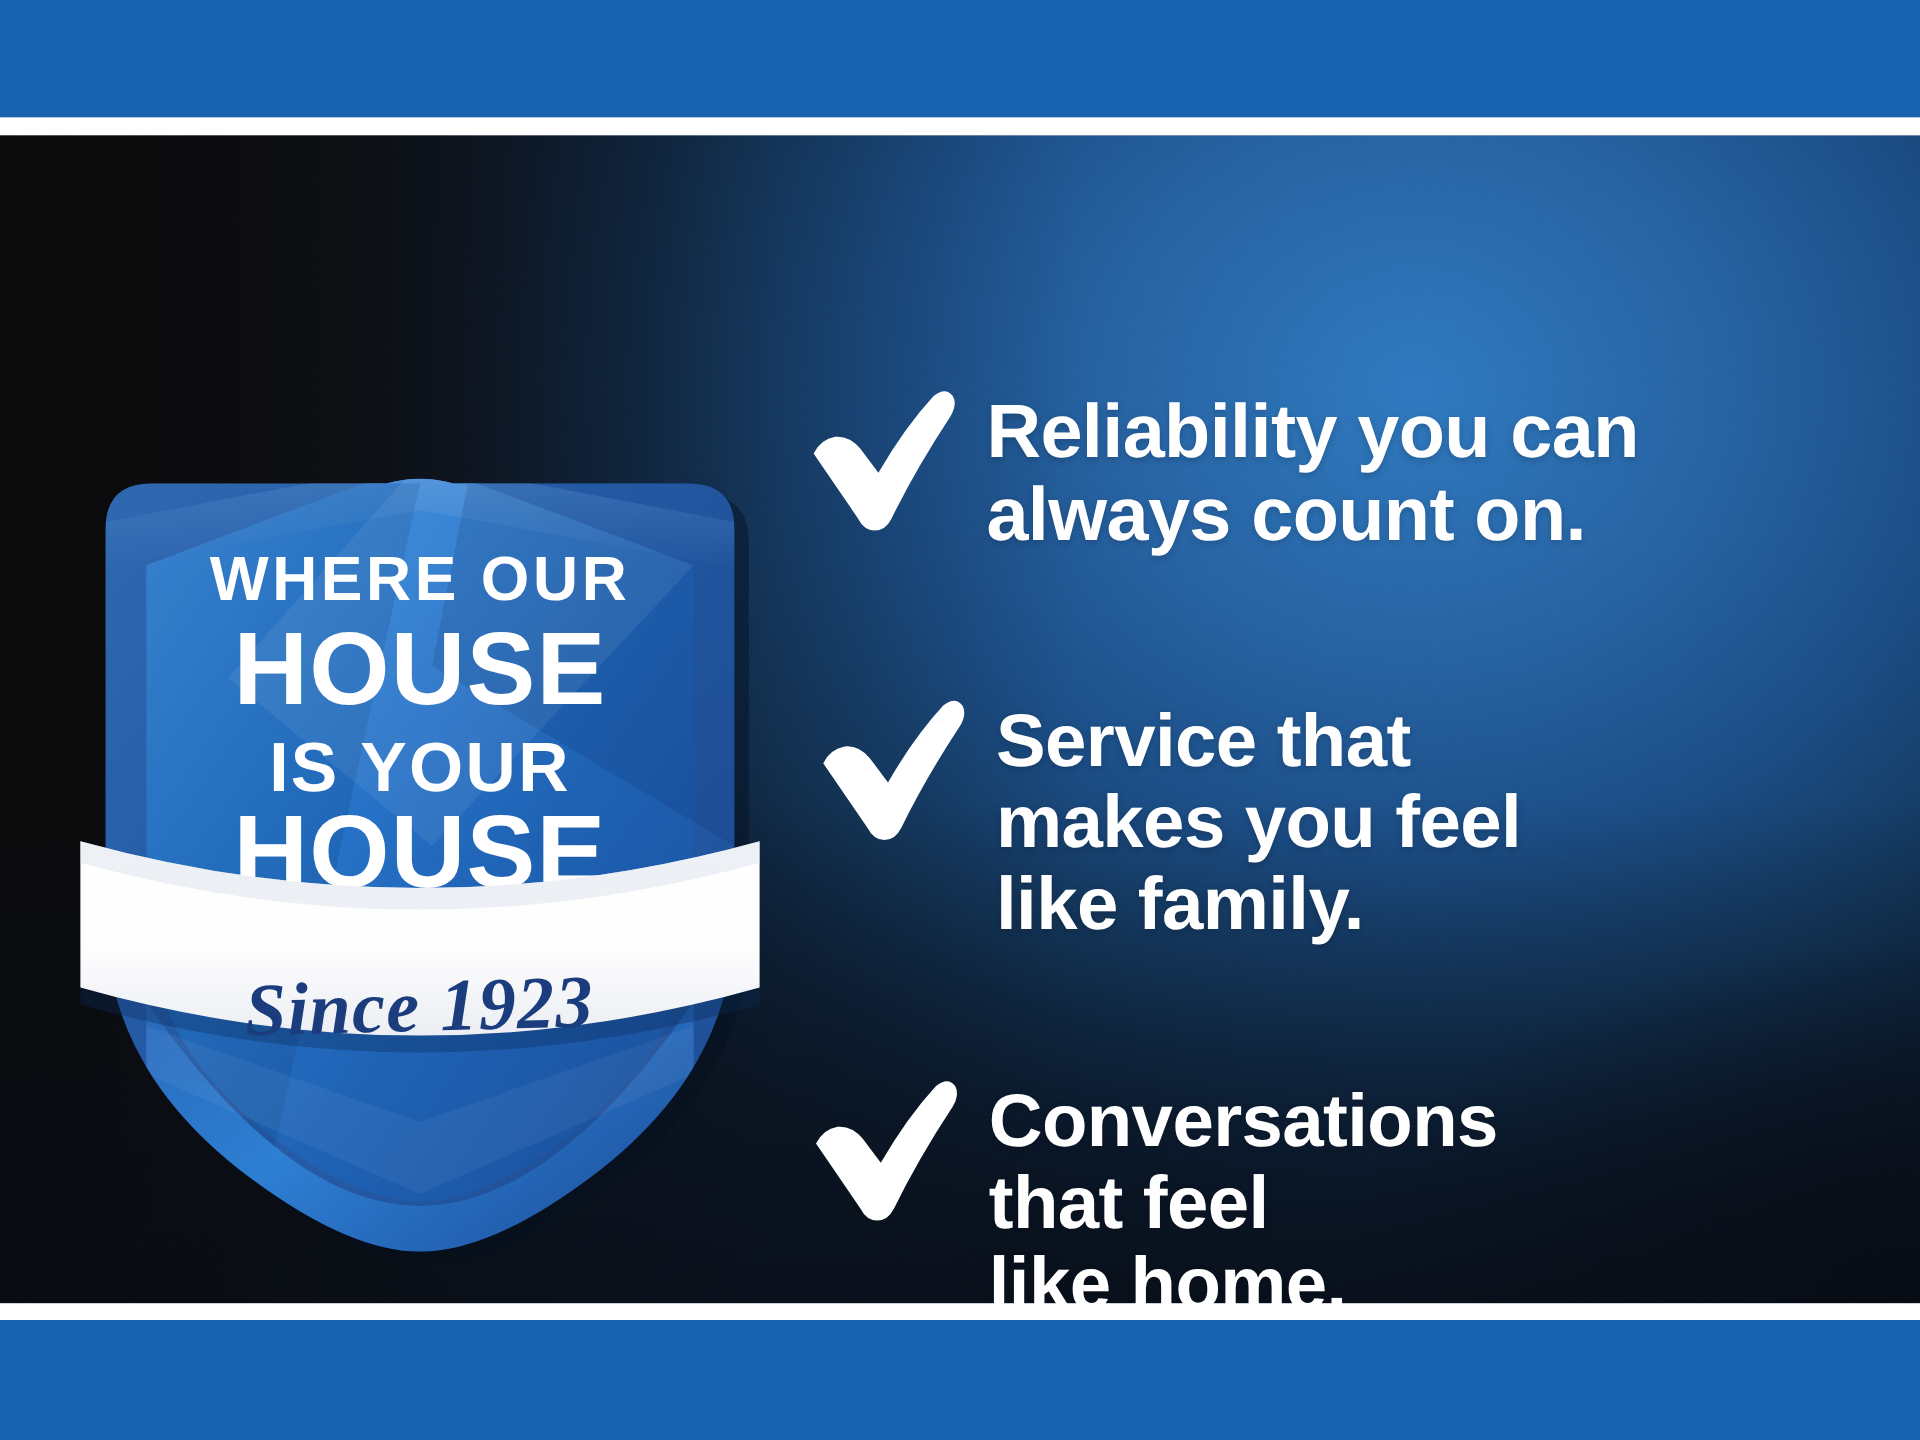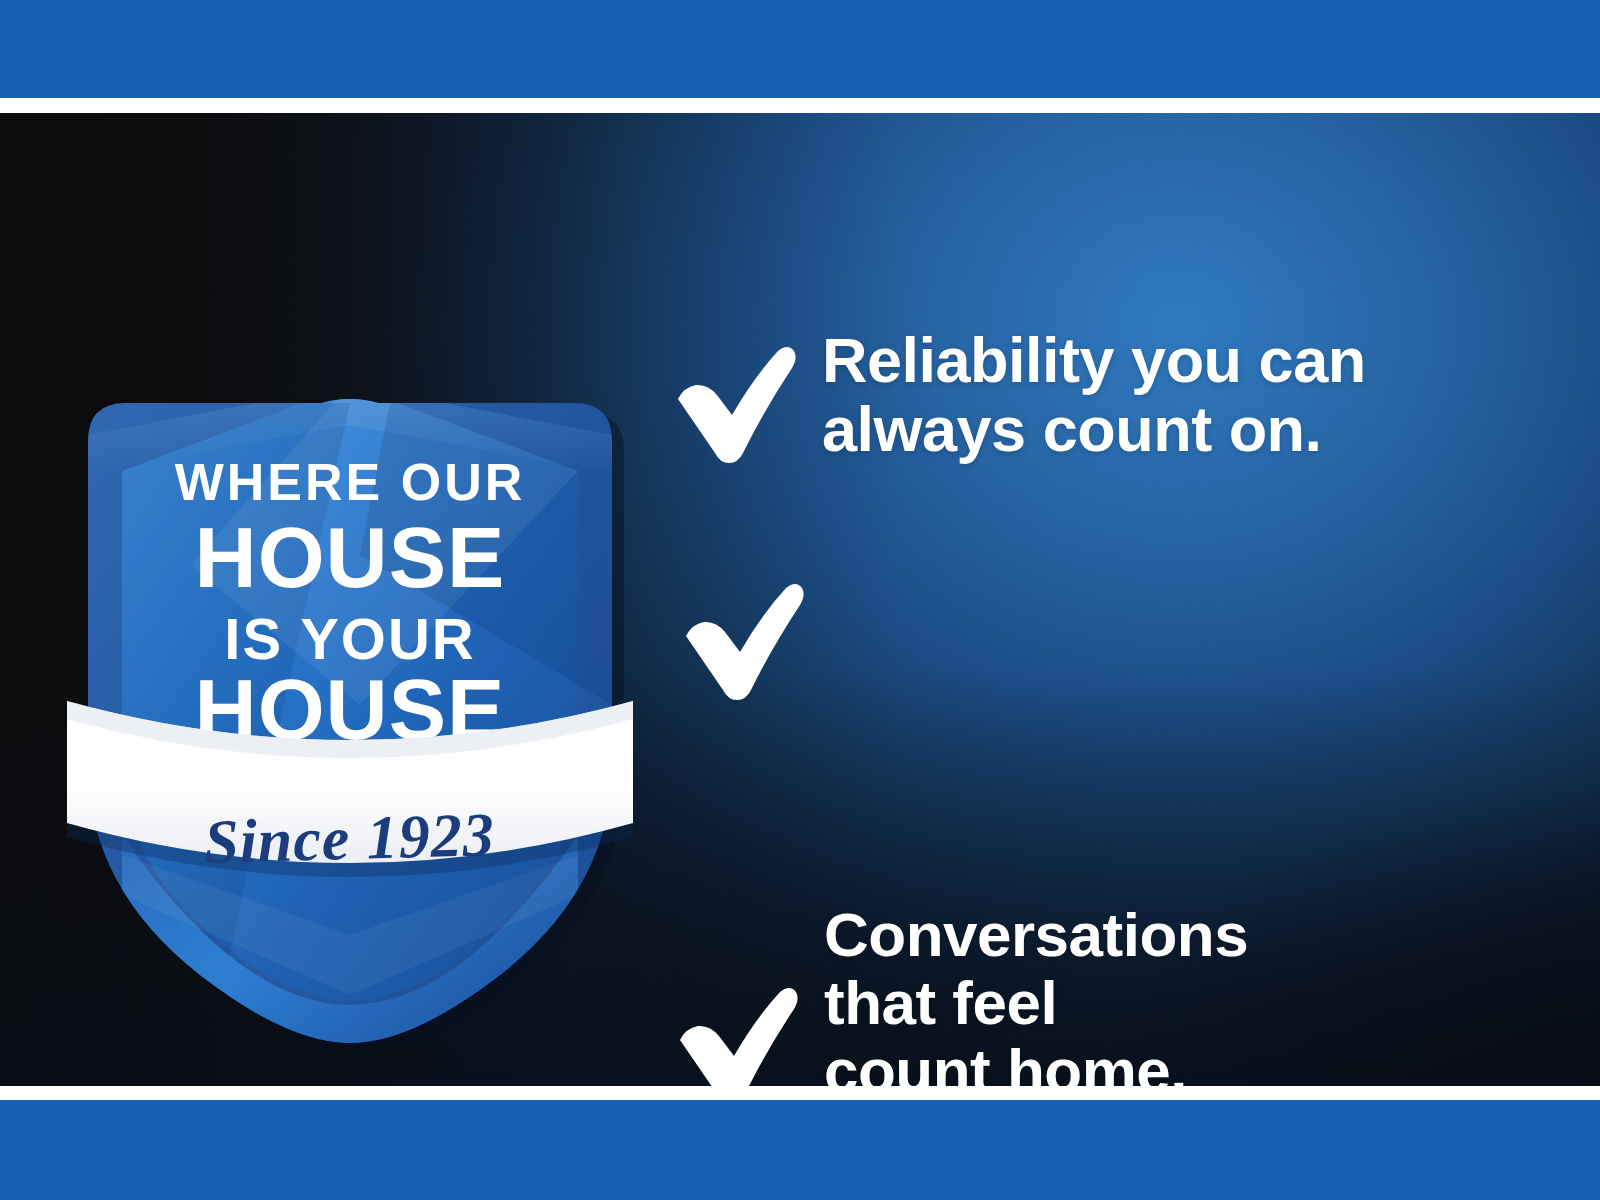--- a/index.html
+++ b/index.html
@@ -38,21 +38,21 @@
   .shield-line{fill:#ffffff;}
   .tl1{font-family:"Liberation Sans",sans-serif;font-weight:700;font-size:52px;letter-spacing:3px;}
   .tl2{font-family:"Liberation Sans",sans-serif;font-weight:700;font-size:86px;letter-spacing:1px;}
   .tl3{font-family:"Liberation Sans",sans-serif;font-weight:700;font-size:58px;letter-spacing:2px;}
   .tl4{font-family:"Liberation Sans",sans-serif;font-weight:700;font-size:86px;letter-spacing:1px;}
   .ribbon-text{font-family:"Liberation Serif",serif;font-style:italic;font-weight:700;
                font-size:62px;fill:#1b3d7d;letter-spacing:1px;}
 
   
   .bullets{position:absolute;left:668px;top:113px;width:880px;height:974px;}
-  .bullet{position:absolute;display:flex;align-items:flex-end;}
+  .bullet{position:absolute;display:flex;align-items:flex-start;}
   .b1{top:90px;left:0;}
   .b2{top:348px;left:8px;}
   .b3{top:665px;left:2px;}
   .check{flex:0 0 auto;width:132px;height:128px;margin-right:22px;}
   .check svg{display:block;width:100%;height:100%;}
   .btext{color:#ffffff;font-family:"Liberation Sans",sans-serif;font-weight:700;
          font-size:63px;line-height:1.10;letter-spacing:-0.5px;white-space:pre-line;
          padding-top:10px;text-shadow:0 2px 6px rgba(0,0,0,.18);}
   .b2 .btext{font-size:62px;}
   .b3 .btext{font-size:62px;}
@@ -194,33 +194,36 @@
       </div>
 
       <div class="bullet b2">
         <div class="check">
           <svg viewBox="0 0 132 128">
             <path d="M 10 62 Q 16 50 28 48 Q 40 47 49 58 L 64 78
                      Q 86 40 110 14 Q 120 6 126 14 Q 130 21 124 31
                      Q 95 75 75 116 Q 70 126 61 126 Q 52 126 47 116 Z" fill="#ffffff"></path>
           </svg>
         </div>
+        <div class="btext">Service that
+makes you feel
+like family.</div>
       </div>
 
       <div class="bullet b3">
         <div class="check">
           <svg viewBox="0 0 132 128">
             <path d="M 10 62 Q 16 50 28 48 Q 40 47 49 58 L 64 78
                      Q 86 40 110 14 Q 120 6 126 14 Q 130 21 124 31
                      Q 95 75 75 116 Q 70 126 61 126 Q 52 126 47 116 Z" fill="#ffffff"></path>
           </svg>
         </div>
         <div class="btext">Conversations
 that feel
-count home.</div>
+like home.</div>
       </div>
 
     </div>
   </div>
 
   <div class="gap gap-bottom"></div>
   <div class="bar bar-bottom"></div>
 
 </div>
 

